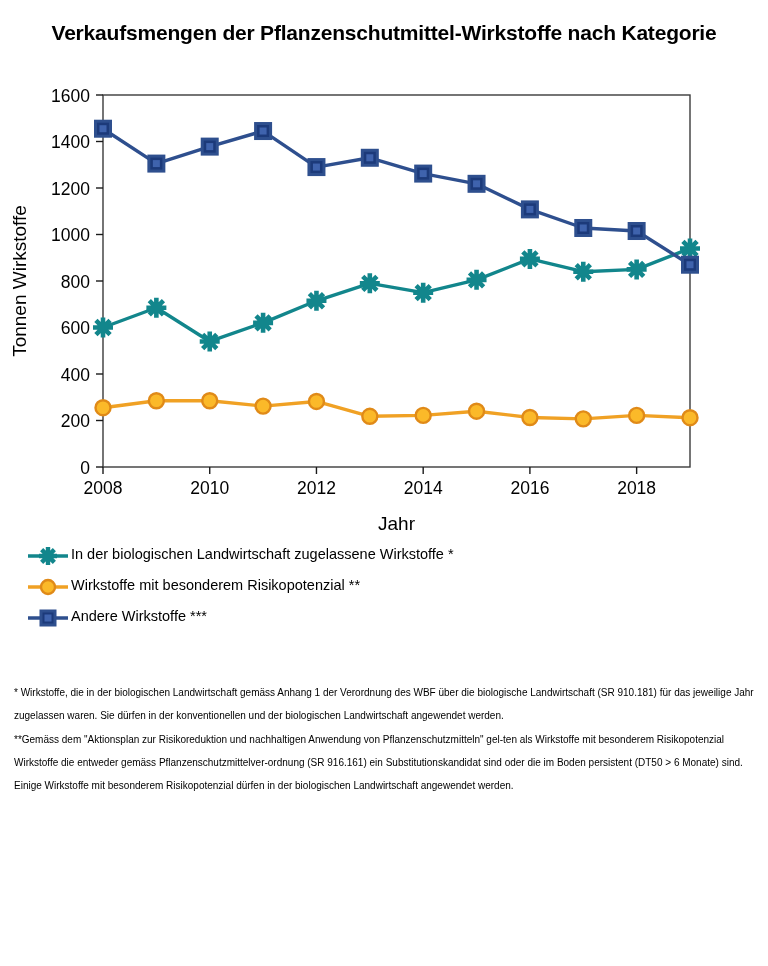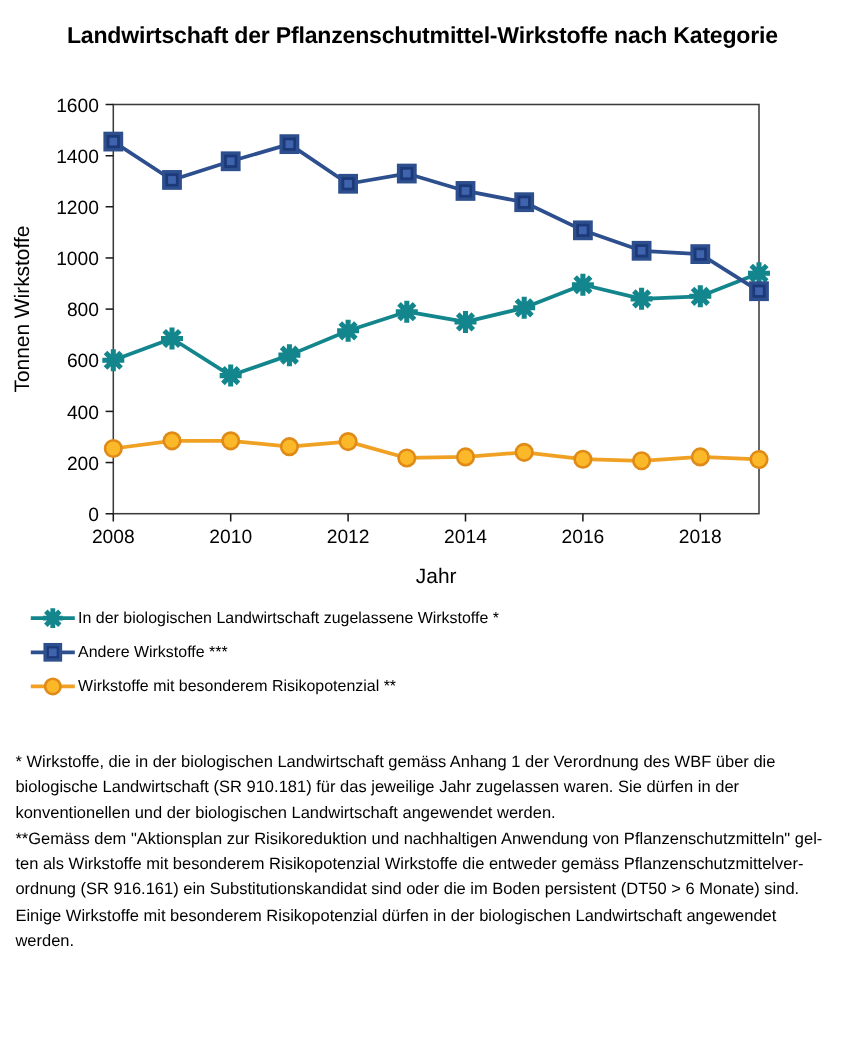--- a/index.html
+++ b/index.html
@@ -9,33 +9,33 @@
     overflow:hidden;position:relative;
   }
   #chart-title{
     position:absolute;left:0;top:18px;width:768px;
     text-align:center;font-size:21px;font-weight:bold;
     line-height:30px;letter-spacing:-0.2px;
   }
   #plot-wrap{position:absolute;left:0;top:84px;width:768px;height:460px;}
   #svg-chart{display:block;}
   #legend{position:absolute;left:26px;top:546px;width:600px;}
-  .legend-row{display:flex;align-items:center;height:31px;}
+  .legend-row{display:flex;height:31px;}
   .legend-swatch{width:44px;height:20px;flex:0 0 44px;position:relative;}
   .legend-label{font-size:14.5px;white-space:nowrap;margin-left:1px;}
   #footnotes{
     position:absolute;left:14px;top:681px;width:744px;
-    font-size:15px;line-height:23.3px;
+    font-size:10px;line-height:23.3px;
   }
   #footnotes p{margin:0;}
 </style>
 </head>
 <body>
 
-<div id="chart-title">Landwirtschaft der Pflanzenschutmittel-Wirkstoffe nach Kategorie</div>
+<div id="chart-title">Verkaufsmengen der Pflanzenschutmittel-Wirkstoffe nach Kategorie</div>
 
 <div id="plot-wrap">
   <svg id="svg-chart" width="768" height="460" viewBox="0 0 768 460">
       <rect x="103" y="11" width="587" height="372" fill="none" stroke="#3b3b3b" stroke-width="1.4"></rect>
       <line x1="103" y1="383" x2="96" y2="383" stroke="#1a1a1a" stroke-width="1.4"></line>
       <text x="90" y="389.5" text-anchor="end" font-family="&quot;Liberation Sans&quot;,sans-serif" font-size="17.5" fill="#000">0</text>
       <line x1="103" y1="336.5" x2="96" y2="336.5" stroke="#1a1a1a" stroke-width="1.4"></line>
       <text x="90" y="343" text-anchor="end" font-family="&quot;Liberation Sans&quot;,sans-serif" font-size="17.5" fill="#000">200</text>
       <line x1="103" y1="290" x2="96" y2="290" stroke="#1a1a1a" stroke-width="1.4"></line>
       <text x="90" y="296.5" text-anchor="end" font-family="&quot;Liberation Sans&quot;,sans-serif" font-size="17.5" fill="#000">400</text>
@@ -128,31 +128,31 @@
 <div id="legend">
   <div class="legend-row">
     <span class="legend-swatch"><svg width="44" height="20" viewBox="0 0 44 20">
           <line x1="2" y1="10" x2="42" y2="10" stroke="#12868C" stroke-width="3.4"></line>
           <path d="M13,10L31,10M15.63603896932107,3.6360389693210724L28.36396103067893,16.36396103067893M22,1L22,19M28.36396103067893,3.6360389693210715L15.636038969321072,16.36396103067893" stroke="#12868C" stroke-width="4.4" fill="none"></path>
         </svg></span>
     <span class="legend-label">In der biologischen Landwirtschaft zugelassene Wirkstoffe *</span>
   </div>
   <div class="legend-row">
     <span class="legend-swatch"><svg width="44" height="20" viewBox="0 0 44 20">
+          <line x1="2" y1="10" x2="42" y2="10" stroke="#F0A124" stroke-width="3.4"></line>
+          <circle cx="22" cy="10" r="7" fill="#FBB929" stroke="#E08A18" stroke-width="2.4"></circle>
+        </svg></span>
+    <span class="legend-label">Wirkstoffe mit besonderem Risikopotenzial **</span>
+  </div>
+  <div class="legend-row">
+    <span class="legend-swatch"><svg width="44" height="20" viewBox="0 0 44 20">
           <line x1="2" y1="10" x2="42" y2="10" stroke="#2E4F8E" stroke-width="3.4"></line>
           <rect x="15" y="3" width="14" height="14" fill="#1c3a7a" stroke="#2E4F8E" stroke-width="3"></rect>
           <rect x="18.5" y="6.5" width="7" height="7" fill="#3f63ad"></rect>
         </svg></span>
     <span class="legend-label">Andere Wirkstoffe ***</span>
-  </div>
-  <div class="legend-row">
-    <span class="legend-swatch"><svg width="44" height="20" viewBox="0 0 44 20">
-          <line x1="2" y1="10" x2="42" y2="10" stroke="#F0A124" stroke-width="3.4"></line>
-          <circle cx="22" cy="10" r="7" fill="#FBB929" stroke="#E08A18" stroke-width="2.4"></circle>
-        </svg></span>
-    <span class="legend-label">Wirkstoffe mit besonderem Risikopotenzial **</span>
   </div>
 </div>
 
 <div id="footnotes">
   <p>* Wirkstoffe, die in der biologischen Landwirtschaft gemäss Anhang 1 der Verordnung des WBF über die biologische Landwirtschaft (SR 910.181) für das jeweilige Jahr zugelassen waren. Sie dürfen in der konventionellen und der biologischen Landwirtschaft angewendet werden.</p>
   <p>**Gemäss dem "Aktionsplan zur Risikoreduktion und nachhaltigen Anwendung von Pflanzenschutzmitteln" gel-ten als Wirkstoffe mit besonderem Risikopotenzial Wirkstoffe die entweder gemäss Pflanzenschutzmittelver-ordnung (SR 916.161) ein Substitutionskandidat sind oder die im Boden persistent (DT50 &gt; 6 Monate) sind. Einige Wirkstoffe mit besonderem Risikopotenzial dürfen in der biologischen Landwirtschaft angewendet werden.</p>
 </div>
 
 </body></html>

